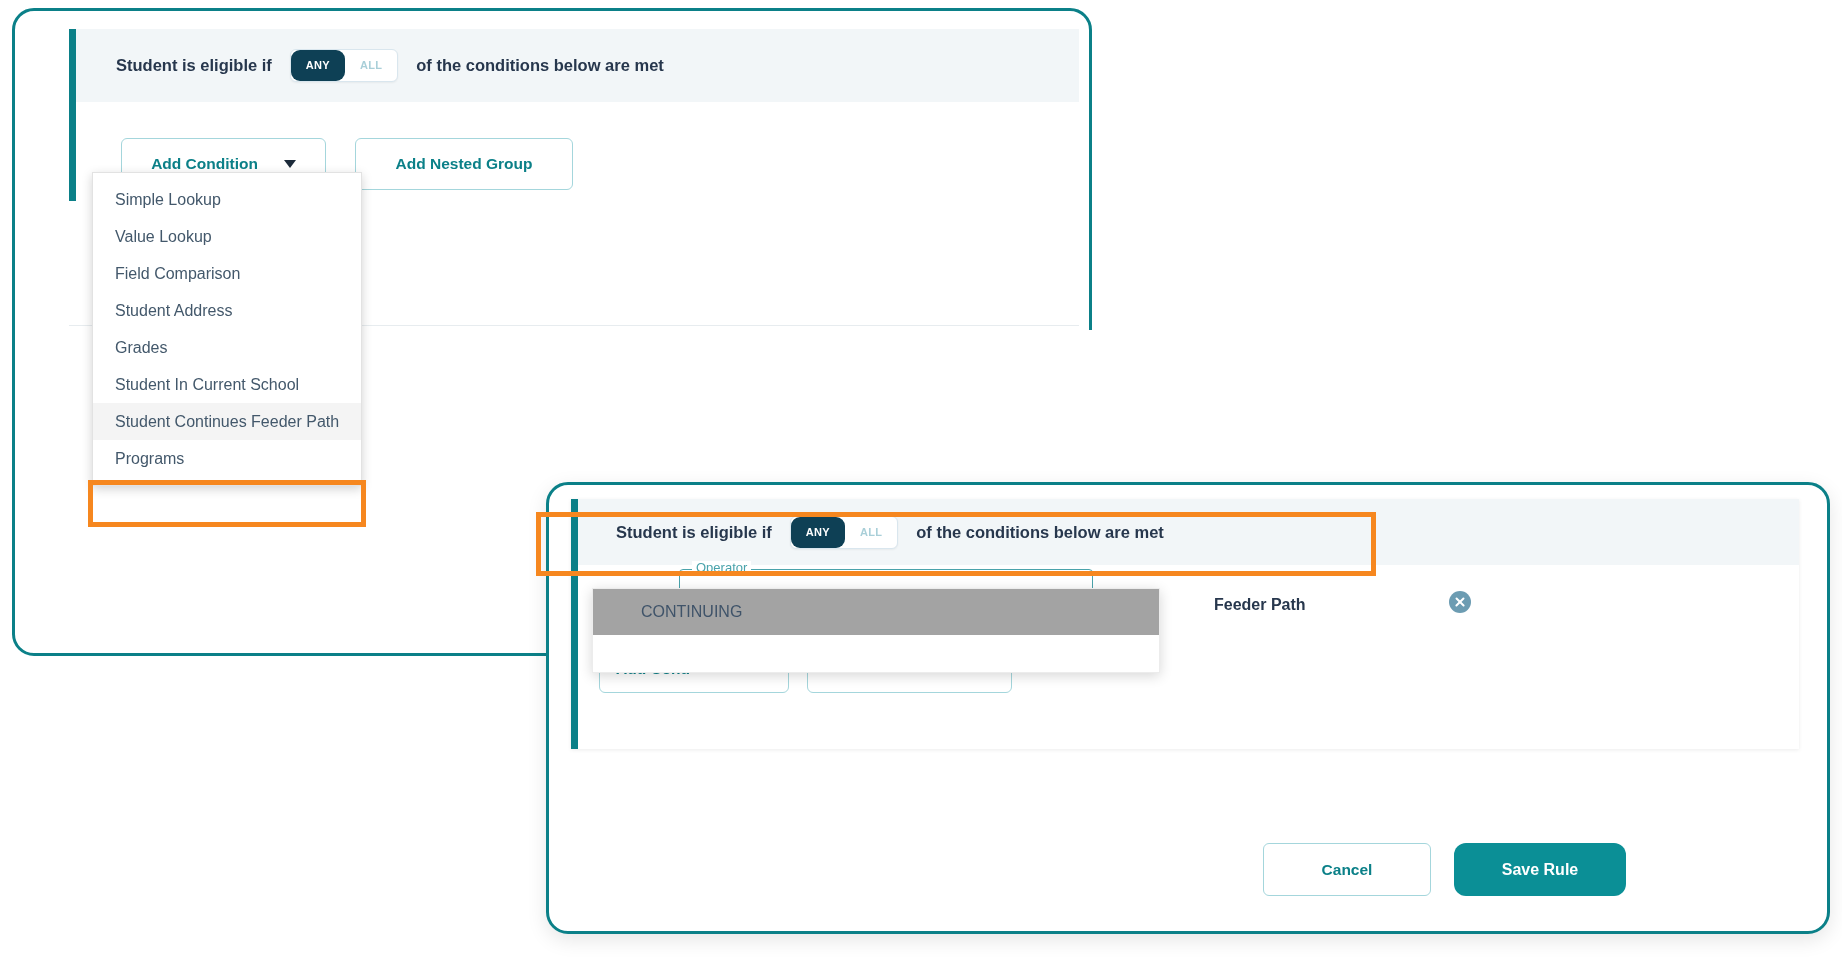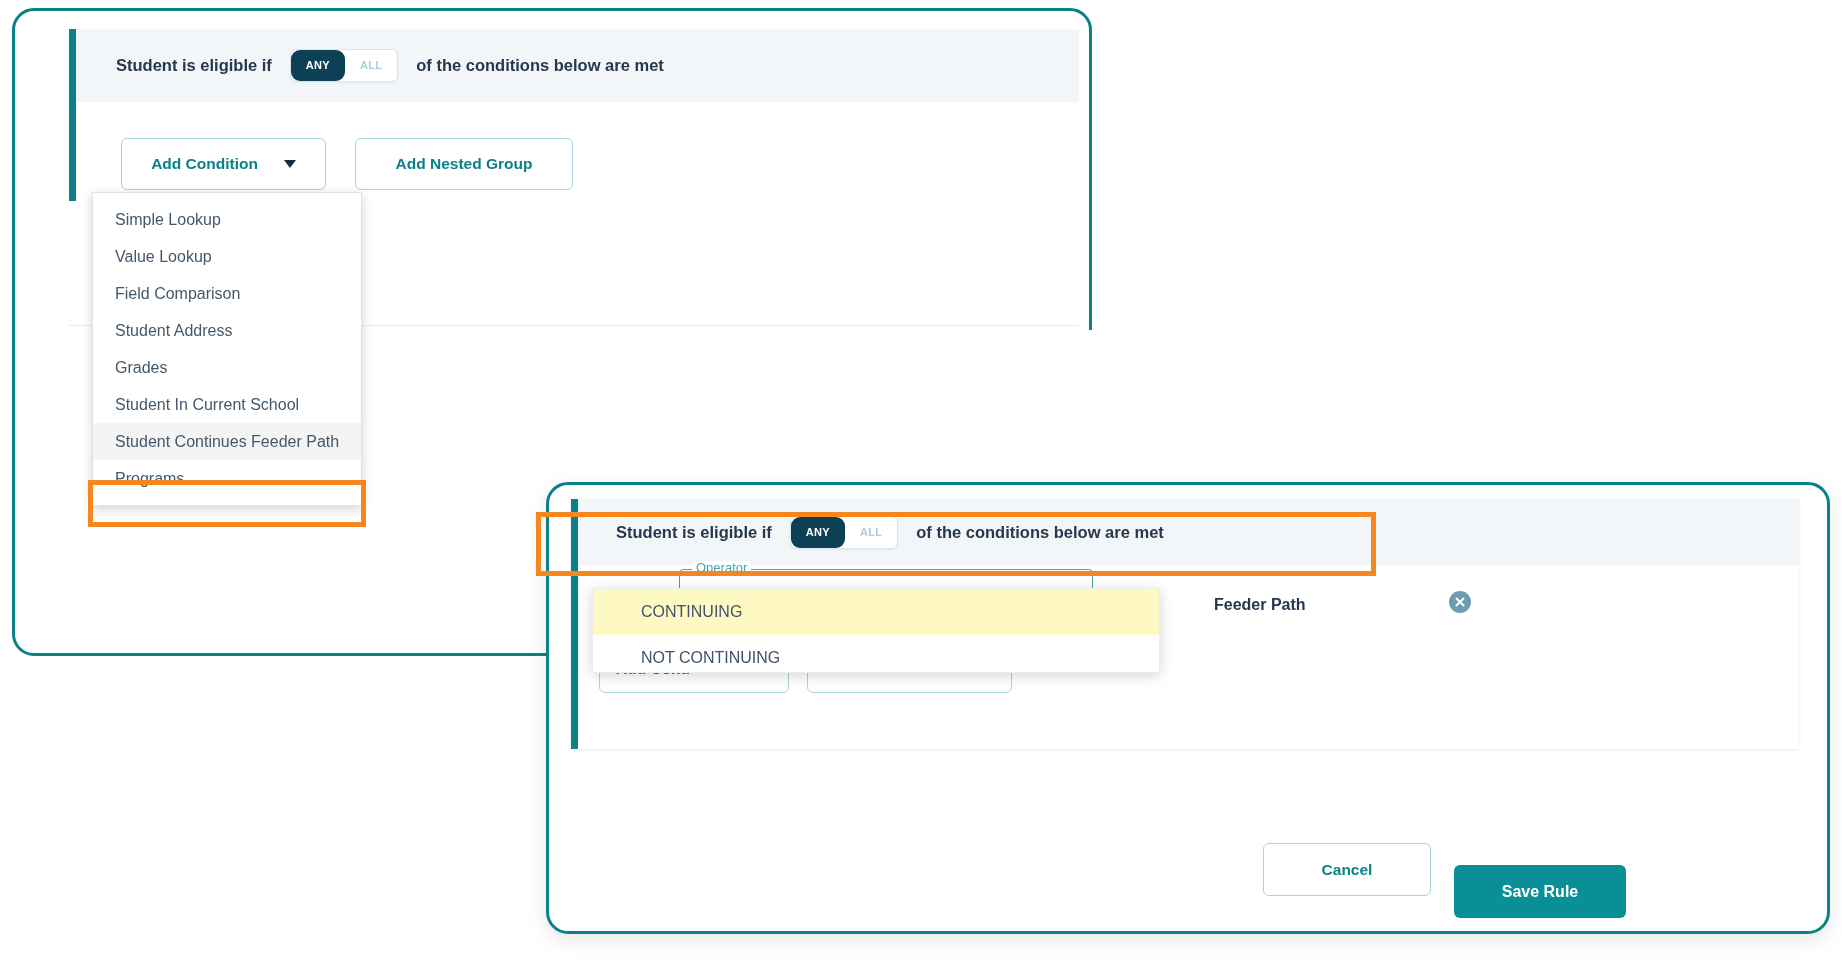--- a/index.html
+++ b/index.html
@@ -125,26 +125,25 @@
     border-top: 8px solid #1c2b3a;
   }
 
   .btn-solid {
     display: inline-flex;
     align-items: center;
     justify-content: center;
     background: #0b8f96;
     color: #ffffff;
     border: none;
-    border-radius: 6px;
+    border-radius: 12px;
     font-size: 16px;
     font-weight: 700;
     cursor: pointer;
     white-space: nowrap;
-    margin-top: 22px;
   }
 
   
   .menu {
     position: absolute;
     background: #ffffff;
     border: 1px solid #e2e2e2;
     box-shadow: 0 3px 10px rgba(0,0,0,0.18);
     box-sizing: border-box;
     padding: 8px 0;
@@ -217,21 +216,21 @@
     z-index: 55;
   }
   .opt-item {
     font-size: 16px;
     color: #3f5369;
     padding: 12px 0 12px 48px;
     line-height: 22px;
     white-space: nowrap;
     cursor: pointer;
   }
-  .opt-item.hl { background: #fef9c3; }
+  .opt-item.hl { background: #a3a3a3; }
 
   
   .x-circle {
     position: absolute;
     width: 22px;
     height: 22px;
     border-radius: 50%;
     background: #6c9cb2;
     cursor: pointer;
   }
@@ -280,21 +279,21 @@
   <div class="btn-outline" style="position:absolute; left:340px; top:127px; width:218px; height:52px;">
     <span>Add Nested Group</span>
   </div>
 
   <div class="divider" style="left:54px; top:314px; width:1010px;"></div>
 
 </div>
 
 <div style="position:absolute; left:66px; top:330px; width:1026px; height:230px; background:#ffffff;"></div>
 
-<div class="menu" style="left:92px; top:192px; width:270px;">
+<div class="menu" style="left:92px; top:172px; width:270px;">
   <div class="menu-item">Simple Lookup</div>
   <div class="menu-item">Value Lookup</div>
   <div class="menu-item">Field Comparison</div>
   <div class="menu-item">Student Address</div>
   <div class="menu-item">Grades</div>
   <div class="menu-item">Student In Current School</div>
   <div class="menu-item hl">Student Continues Feeder Path</div>
   <div class="menu-item">Programs</div>
 </div>
 
@@ -340,16 +339,15 @@
     <span>Cancel</span>
   </div>
   <div class="btn-solid" style="position:absolute; left:905px; top:358px; width:172px; height:53px;">
     <span>Save Rule</span>
   </div>
 
 </div>
 
 <div class="opt-menu" style="left:592px; top:588px; width:568px; height:85px;">
   <div class="opt-item hl">CONTINUING</div>
-  <div class="opt-item">NOT CONTINUING</div>
 </div>
 
 <div class="hl-box" style="left:536px; top:512px; width:840px; height:64px;"></div>
 
 </body></html>

